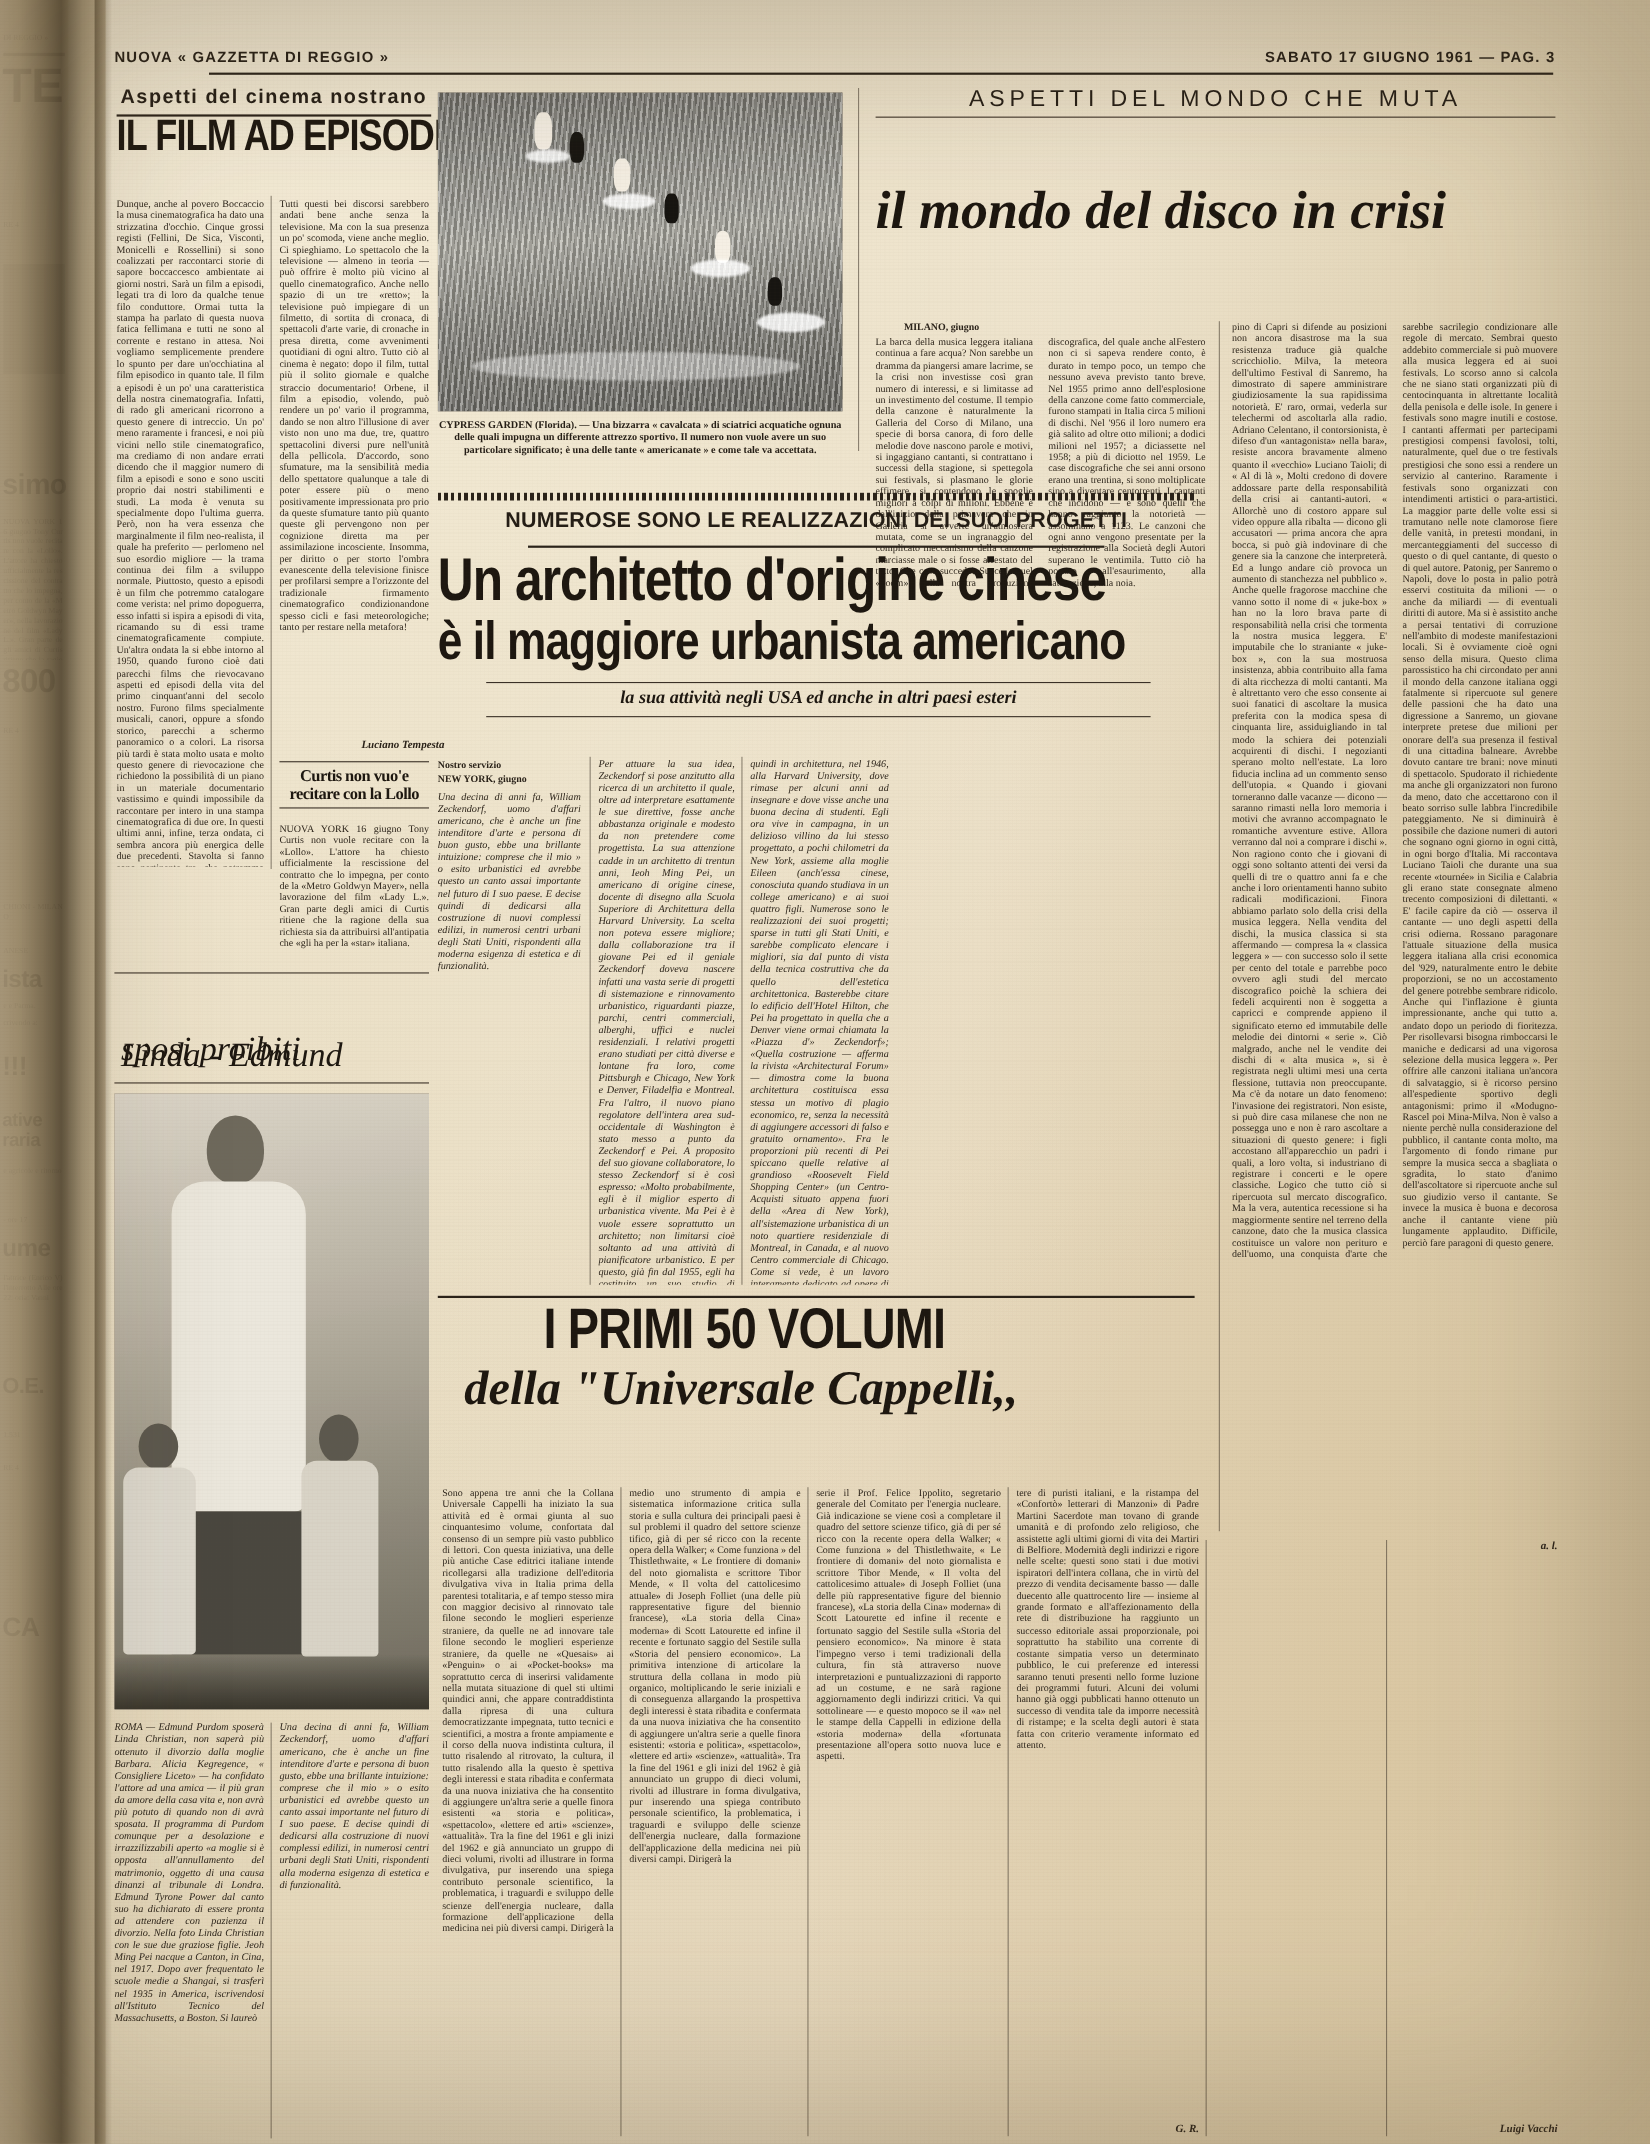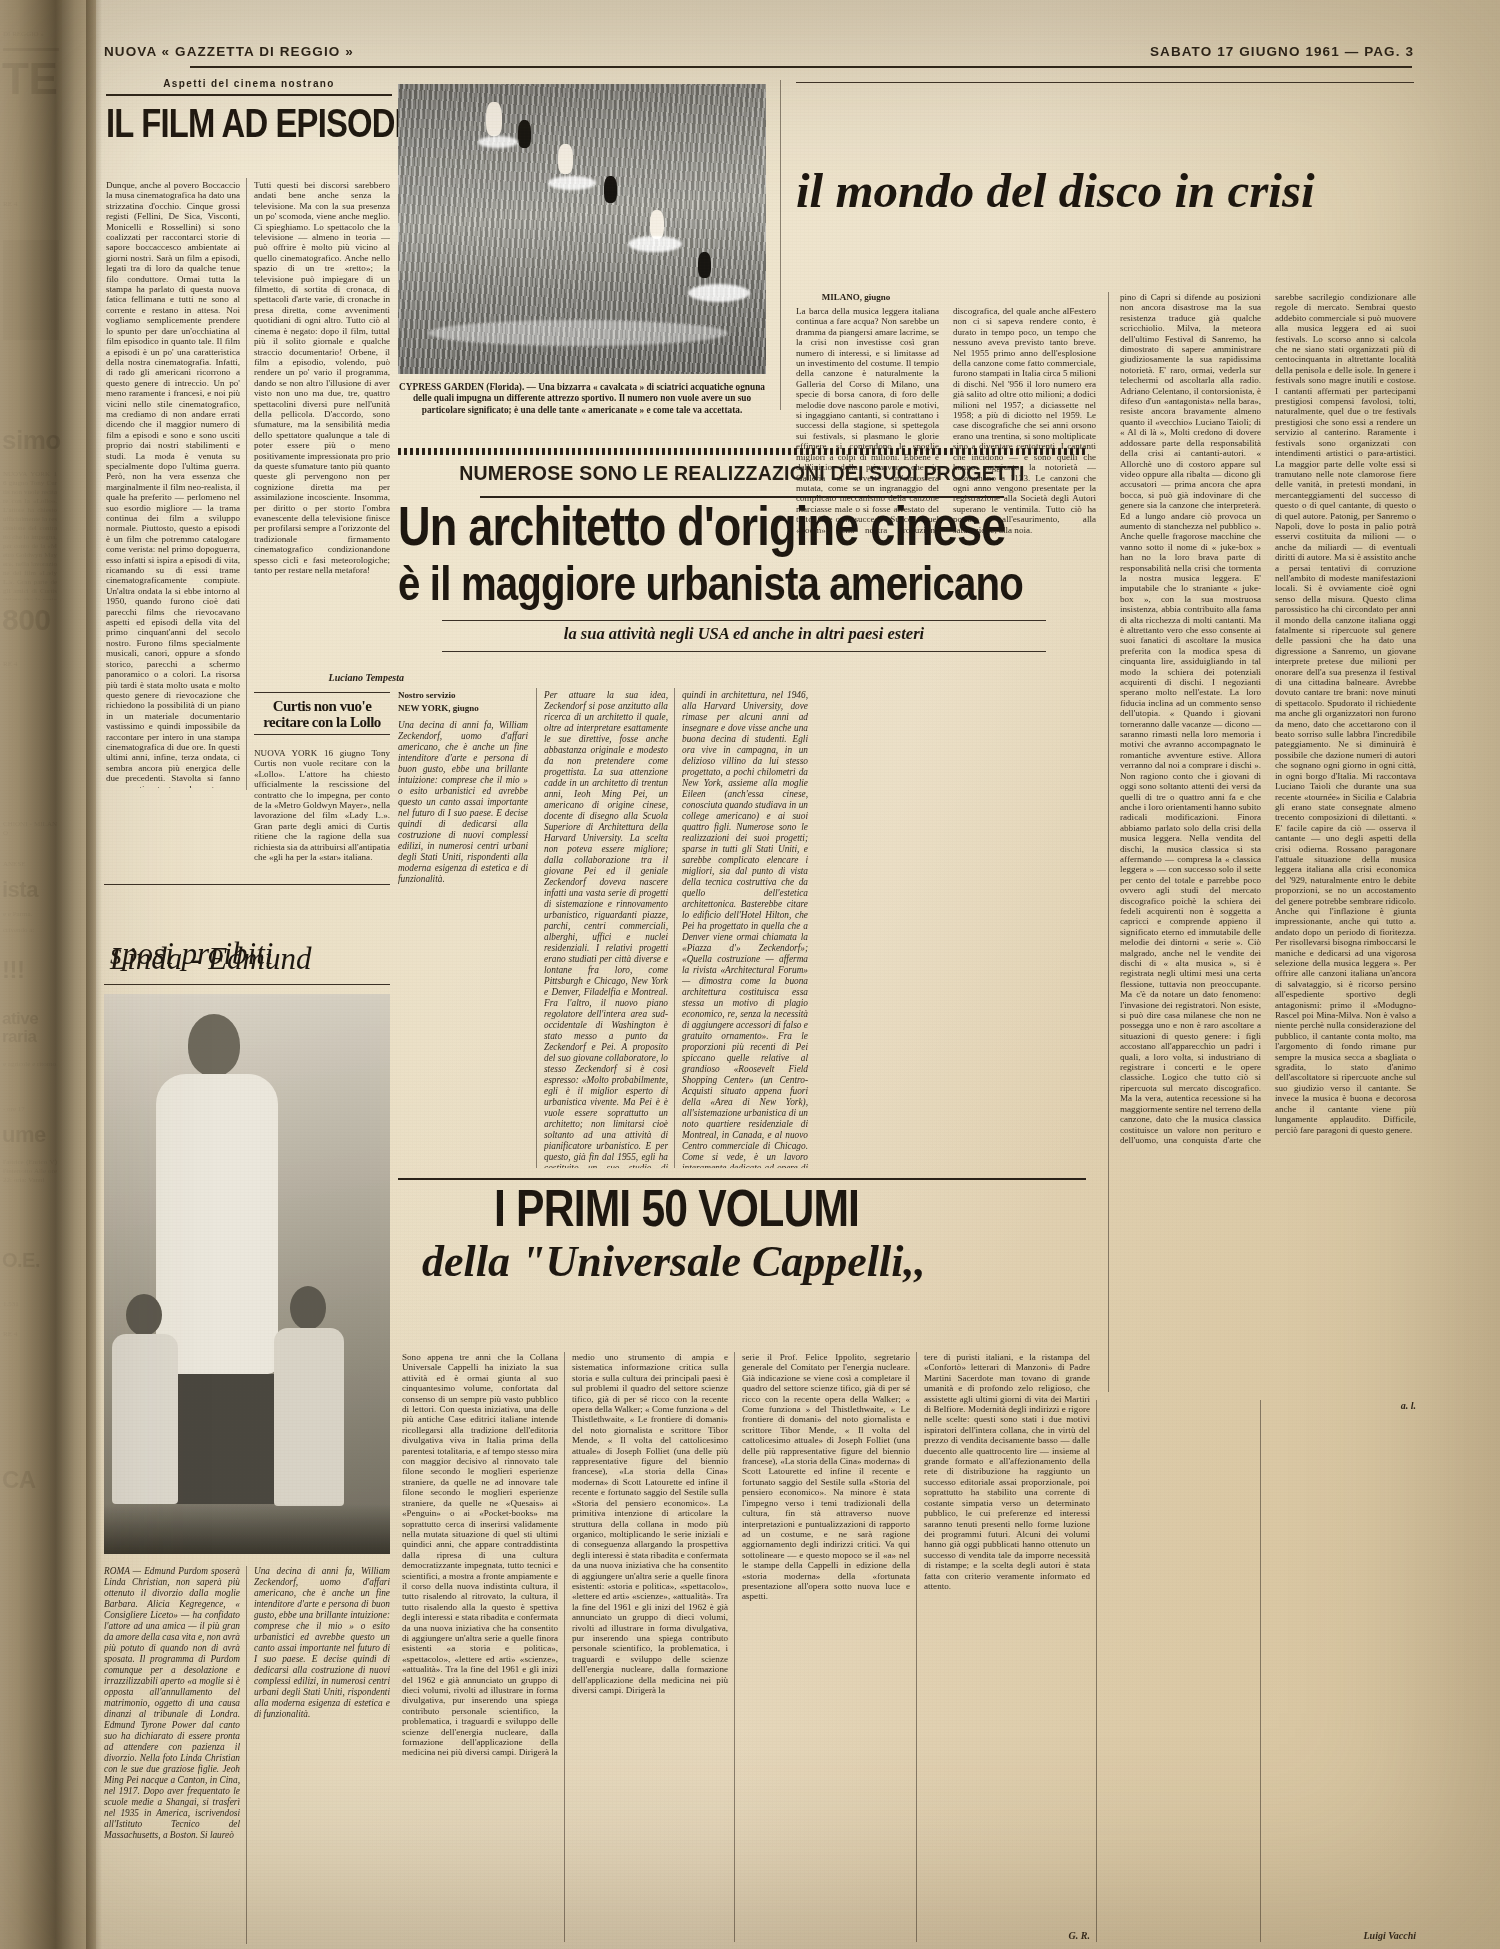--- a/index.html
+++ b/index.html
@@ -180,21 +180,21 @@
 
   <div id="content">
 
     <div class="masthead">
       <span>NUOVA « GAZZETTA DI REGGIO »</span>
       <span>SABATO 17 GIUGNO 1961 — PAG. 3</span>
     </div>
     <div class="masthead-rule"></div>
 
     <div style="position:absolute;left:10px;top:78px;width:286px;">
-      <div class="kicker" style="font-size:10px;letter-spacing:1.4px;">Aspetti   del   cinema   nostrano</div>
+      <div class="kicker" style="font-size:18px;letter-spacing:1.4px;">Aspetti   del   cinema   nostrano</div>
       <div class="rule" style="margin-top:5px;"></div>
     </div>
     <div class="hl-condensed" style="position:absolute;left:10px;top:104px;width:360px;font-size:40px;">IL FILM AD EPISODI</div>
 
     <div class="colrule" style="left:150px;top:178px;height:612px;"></div>
 
     <div class="col" style="left:10px;top:180px;width:134px;height:608px;">Dunque, anche al povero Boccaccio la musa cinematografica ha dato una strizzatina d'occhio. Cinque grossi registi (Fellini, De Sica, Visconti, Monicelli e Rossellini) si sono coalizzati per raccontarci storie di sapore boccaccesco ambientate ai giorni nostri. Sarà un film a episodi, legati tra di loro da qualche tenue filo conduttore. Ormai tutta la stampa ha parlato di questa nuova fatica fellimana e tutti ne sono al corrente e restano in attesa. Noi vogliamo semplicemente prendere lo spunto per dare un'occhiatina al film episodico in quanto tale. Il film a episodi è un po' una caratteristica della nostra cinematografia. Infatti, di rado gli americani ricorrono a questo genere di intreccio. Un po' meno raramente i francesi, e noi più vicini nello stile cinematografico, ma crediamo di non andare errati dicendo che il maggior numero di film a episodi e sono e sono usciti proprio dai nostri stabilimenti e studi. La moda è venuta su specialmente dopo l'ultima guerra. Però, non ha vera essenza che marginalmente il film neo-realista, il quale ha preferito — perlomeno nel suo esordio migliore — la trama continua dei film a sviluppo normale. Piuttosto, questo a episodi è un film che potremmo catalogare come verista: nel primo dopoguerra, esso infatti si ispira a episodi di vita, ricamando su di essi trame cinematograficamente compiute. Un'altra ondata la si ebbe intorno al 1950, quando furono cioè dati parecchi films che rievocavano aspetti ed episodi della vita del primo cinquant'anni del secolo nostro. Furono films specialmente musicali, canori, oppure a sfondo storico, parecchi a schermo panoramico o a colori. La risorsa più tardi è stata molto usata e molto questo genere di rievocazione che richiedono la possibilità di un piano in un materiale documentario vastissimo e quindi impossibile da raccontare per intero in una stampa cinematografica di due ore. In questi ultimi anni, infine, terza ondata, ci sembra ancora più energica delle due precedenti. Stavolta si fanno sono pertinente tre, che potremmo chiamare fatti di vita, fatti storici o cronistici, veporragesc. Il racconto a episodi di fatti di vita corrente è chiama il sistema già praticato con un certo successo, come abbiamo detto, nei primi anni del dopoguerra. Un filone, insomma verista. Ci sono poi i fatti storici e cronistici. Per intenderci, una realizzazione come il film sulle Olimpiadi. Oppure films che raccontano — più chiaro di quanto è in carattere o è previsto — avvenimenti e personaggi del nostro recente passato storico. Ma poi è di questi anni la voga dei grossi «reportages». Ossia racconti cinematografici sottili, frinne appena accennate, che sono il pretesto per metterci di fronte agli occhi paesaggi esotici, inquadrature mai violate prima dalla macchina da presa. E' un genere di ritorno successo, come dimostrano i films attualmente in programmazione sui nostri schermi. A questo è stato veramente aggiudicare anche tutta la fortunata serie dei «films di notte», quelli che riprendono qua squisi documentaristicamente spettacoli e scenari del locali notturni dei più disparati paesi del mondo. Come abbiamo detto, il sistema adottato è quasi documentaristico. Dal documentario si stacca prima di tutto per la lunghezza molto maggiore e poi per la presenza più o meno accentuata della trama conduttrice di tutto lo svolgimento della pellicola. Può darsi che questa sia stata una forma, di attirante richiesta volontario di documentazione classica» e che anche di questo svolgimento attento esso abbia risentito, denunciando così la sua crisi attuale. In sostanza, salvi i tradizionali funzionistaggi, si assiste in questo momento al pronunciarsi di una doppia tendenza divergente: o grossi films più lunghi del normale, di tre ore e passa, spettacolari, panoramici, stereofonici, a colori; o films più corti del normale, inseriti tutti corto-po di un film più lungo, realizzato da quello che compone un minimo di possibilità di attirare verso una forma di spettacolo che cioè rientrando alla struttura di un produttore che vive tempi come e diversi da sospensione. La «Pattosto», è possibile riflevare come spesso si volentieri il film episodico possieda una schiettezza, un ritorno una stringatezza, che non è dato di vedere nelle produzioni più lunghe. Ovviamente, dipende dalla mano del regista, ma anche dalla possibilità di stringere in poco tempo situazioni e personaggi, accentuando il ritmo della narrazione.</div>
     <div class="col" style="left:158px;top:180px;width:136px;height:490px;">Tutti questi bei discorsi sarebbero andati bene anche senza la televisione. Ma con la sua presenza un po' scomoda, viene anche meglio. Ci spieghiamo. Lo spettacolo che la televisione — almeno in teoria — può offrire è molto più vicino al quello cinematografico. Anche nello spazio di un tre «retto»; la televisione può impiegare di un filmetto, di sortita di cronaca, di spettacoli d'arte varie, di cronache in presa diretta, come avvenimenti quotidiani di ogni altro. Tutto ciò al cinema è negato: dopo il film, tuttal più il solito giornale e qualche straccio documentario! Orbene, il film a episodio, volendo, può rendere un po' vario il programma, dando se non altro l'illusione di aver visto non uno ma due, tre, quattro spettacolini diversi pure nell'unità della pellicola. D'accordo, sono sfumature, ma la sensibilità media dello spettatore qualunque a tale di poter essere più o meno positivamente impressionata pro prio da queste sfumature tanto più quanto queste gli pervengono non per cognizione diretta ma per assimilazione incosciente. Insomma, per diritto o per storto l'ombra evanescente della televisione finisce per profilarsi sempre a l'orizzonte del tradizionale firmamento cinematografico condizionandone spesso cicli e fasi meteorologiche; tanto per restare nella metafora!</div>
     <div class="sign" style="left:172px;top:672px;width:136px;">Luciano Tempesta</div>
 
@@ -217,20 +217,21 @@
       <div class="spray" style="left:150px;top:92px;width:48px;height:14px;"></div>
       <div class="spray" style="left:230px;top:152px;width:54px;height:16px;"></div>
       <div class="spray" style="left:290px;top:200px;width:62px;height:18px;"></div>
       <div class="spray" style="left:30px;top:236px;width:300px;height:26px;opacity:.45;"></div>
     </div>
     <div class="cap" style="left:302px;top:382px;width:368px;">CYPRESS GARDEN (Florida). — Una bizzarra « cavalcata » di sciatrici acquatiche ognuna delle quali impugna un differente attrezzo sportivo. Il numero non vuole avere un suo particolare significato; è una delle tante « americanate » e come tale va accettata.</div>
 
     <div class="colrule" style="left:684px;top:80px;height:330px;"></div>
 
     <div style="position:absolute;left:700px;top:78px;width:618px;">
+      <div class="kicker-wide">ASPETTI DEL MONDO CHE MUTA</div>
       <div class="rule-thin" style="margin-top:4px;"></div>
     </div>
     <div class="hl-italic" style="position:absolute;left:700px;top:166px;width:620px;font-size:49px;">il mondo del disco in crisi</div>
 
 
     <div class="byline" style="left:700px;top:292px;width:120px;text-align:center;">MILANO, giugno</div>
 
     <div class="colrule" style="left:1012px;top:292px;height:1100px;"></div>
 
     <div class="col" style="left:700px;top:306px;width:300px;height:1090px;column-count:2;column-gap:14px;">La barca della musica leggera italiana continua a fare acqua? Non sarebbe un dramma da piangersi amare lacrime, se la crisi non investisse così gran numero di interessi, e si limitasse ad un investimento del costume. Il tempio della canzone è naturalmente la Galleria del Corso di Milano, una specie di borsa canora, di foro delle melodie dove nascono parole e motivi, si ingaggiano cantanti, si contrattano i successi della stagione, si spettegola sui festivals, si plasmano le glorie effimere, si contendono le spoglie migliori a colpi di milioni. Ebbene è dall'inizio della primavera che in Galleria si avverte un'atmosfera mutata, come se un ingranaggio del complicato meccanismo della canzone marciasse male o si fosse arrestato del tutto. Che cosa succede? Succede quel «boom» della nostra produzione discografica, del quale anche alFestero non ci si sapeva rendere conto, è durato in tempo poco, un tempo che nessuno aveva previsto tanto breve. Nel 1955 primo anno dell'esplosione della canzone come fatto commerciale, furono stampati in Italia circa 5 milioni di dischi. Nel '956 il loro numero era già salito ad oltre otto milioni; a dodici milioni nel 1957; a diciassette nel 1958; a più di diciotto nel 1959. Le case discografiche che sei anni orsono erano una trentina, si sono moltiplicate sino a diventare centotrenti. I cantanti che incidono — e sono quelli che hanno raggiunto la notorietà — assommano a 1123. Le canzoni che ogni anno vengono presentate per la registrazione alla Società degli Autori superano le ventimila. Tutto ciò ha portato all'esaurimento, alla saturazione, alla noia.</div>

